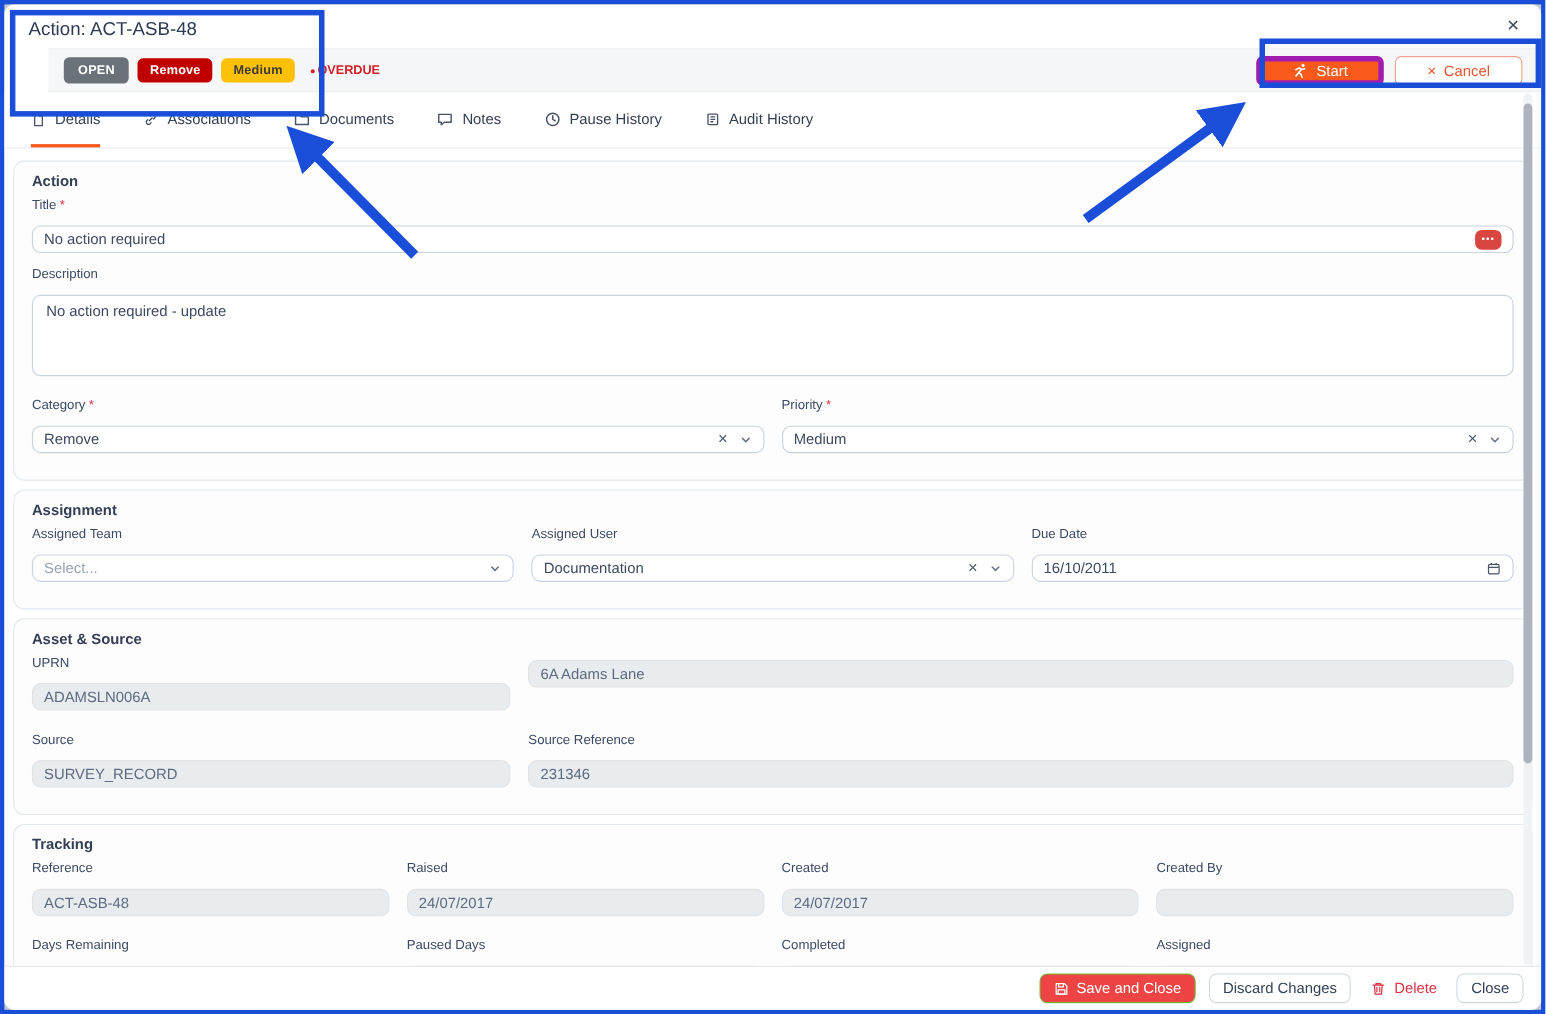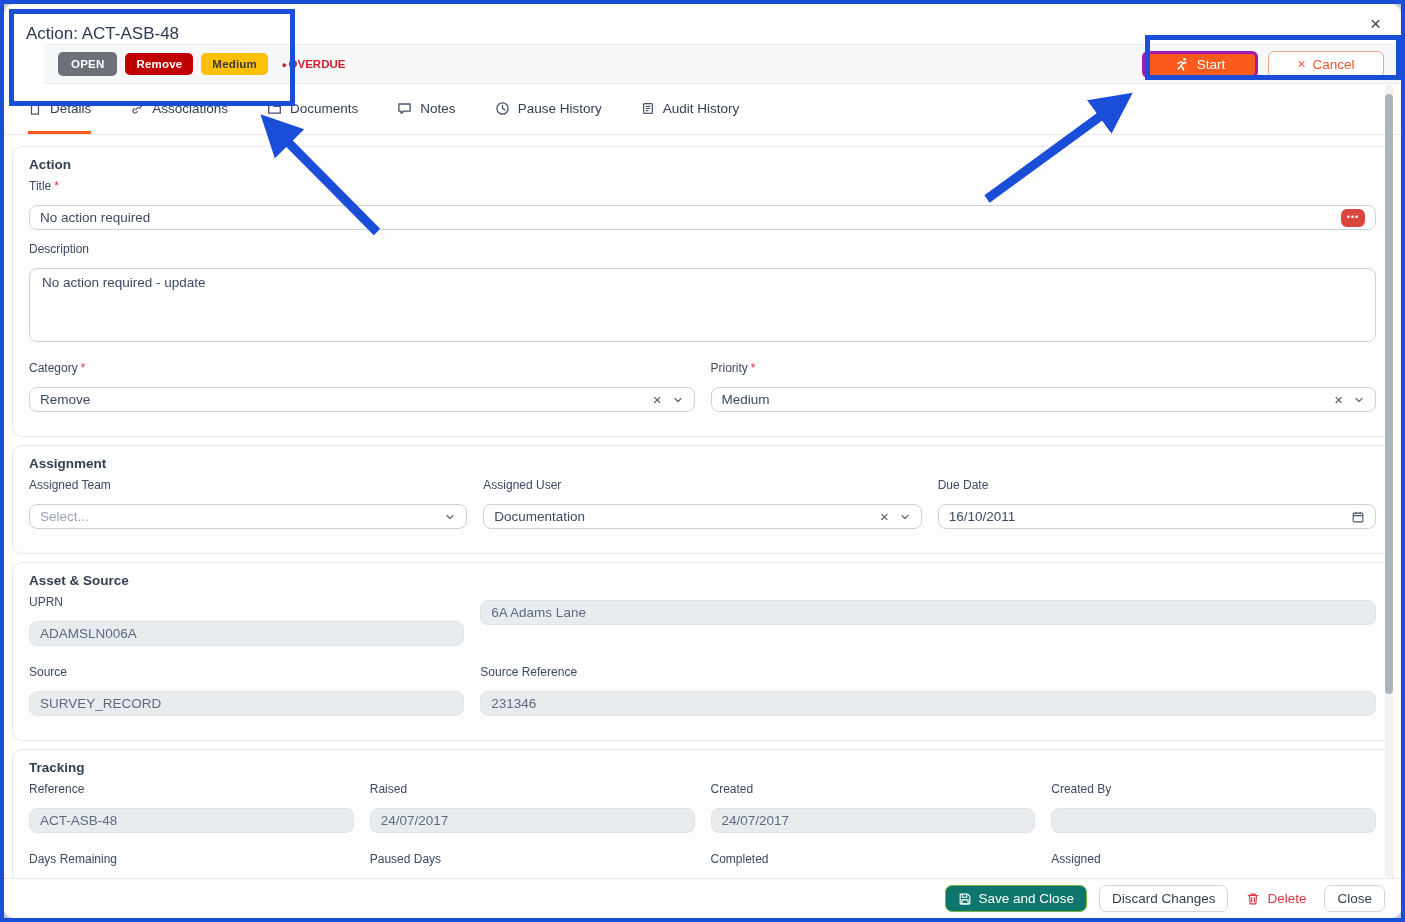--- a/index.html
+++ b/index.html
@@ -1,35 +1,35 @@
 <!DOCTYPE html>
 <html><head>
 <meta charset="utf-8">
 <style>
   * { box-sizing: border-box; margin: 0; padding: 0; }
   html,body { width:1405px; height:922px; font-family:"Liberation Sans","DejaVu Sans",sans-serif; }
   .frame { position:relative; width:1405px; height:922px; background:#c3c8d1; border:4px solid #1a4ed8; overflow:hidden; }
   .modal { position:absolute; inset:0; background:#fff; border-radius:10px; overflow:hidden; box-shadow:0 0 0 1px #d4d8df; }
 
   
-  .modal-header { height:40px; display:flex; align-items:flex-end; padding:0 22px; position:relative; }
+  .modal-header { height:40px; display:flex; align-items:center; padding:0 22px; position:relative; }
   .modal-title { font-size:17px; color:#2e3a52; padding-top:6px; }
   .modal-close { position:absolute; right:20px; top:10px; background:none; border:none; font-size:19px; line-height:1; color:#3d4654; cursor:pointer; }
 
   
   .status-bar { height:40px; background:#f6f7f8; border-top:1px solid #eceef1; border-bottom:1px solid #e8eaed; display:flex; align-items:center; justify-content:space-between; padding:0 17px 0 14px;margin-left:40px; }
   .badges { display:flex; align-items:center; gap:8px; }
   .badge { font-size:11.5px; font-weight:bold; padding:5px 11px; border-radius:5px; letter-spacing:.2px; }
   .badge-open { background:#6a7178; color:#fff; padding:6px 13px; }
   .badge-remove { background:#c00000; color:#fff; }
   .badge-medium { background:#ffc107; color:#3c3a33; }
   .overdue { margin-left:6px; color:#d32029; font-size:11.5px; font-weight:bold; display:flex; align-items:center; gap:2px; }
   .ov-bullet { font-size:13px; line-height:1; }
   .status-actions { display:flex; align-items:center; gap:10px; }
-  .btn-start { width:116px; height:27px; background:#fa5a1c; color:#fff; border:3px solid #a21caf; border-radius:6px; font-size:13.5px; display:flex; align-items:center; justify-content:center; gap:7px; cursor:pointer; }
+  .btn-start { width:116px; height:27px; background:#fa5a1c; color:#fff; border:5px solid #a21caf; border-radius:6px; font-size:13.5px; display:flex; align-items:center; justify-content:center; gap:7px; cursor:pointer; }
   .btn-cancel { width:116px; height:27px; background:#fff; color:#e4572e; border:1px solid #f0a48e; border-radius:6px; font-size:13.5px; display:flex; align-items:center; justify-content:center; gap:7px; cursor:pointer; }
   .btn-cancel .x { font-size:14px; line-height:1; }
 
   
   .tabs { height:51px; display:flex; align-items:stretch; gap:39px; padding:0 0 0 24px; border-bottom:1px solid #e6e9ed; background:#fff; }
   .tab { display:flex; align-items:center; gap:8px; font-size:13.5px; color:#333f52; cursor:pointer; border-bottom:3px solid transparent; padding-top:2px; }
   .tab.active { border-bottom-color:#fa5a1c; }
   .tab svg { flex:0 0 auto; }
 
   
@@ -46,21 +46,21 @@
   .xclear { color:#4a5568; font-size:15px; line-height:1; cursor:pointer; }
   .textarea { height:74px; align-items:flex-start; padding-top:6px;padding-left:12px; }
   .row { display:flex; }
   .row > .fld { flex:1; }
   .row > .fld.w2 { flex:2.02; }
   .ellipsis-btn { margin-left:auto; background:#d9453f; border:none; border-radius:6px; color:#fff; width:24px; height:18px; font-size:9px; letter-spacing:1px; line-height:1; cursor:pointer; }
 
   
   .footer { position:absolute; left:0; right:0; bottom:0; height:40px; background:#fff; border-top:1px solid #e4e7eb; display:flex; align-items:center; justify-content:flex-end; gap:12px; padding-right:16px; }
   .btn { height:27px; border-radius:7px; font-size:13.5px; display:flex; align-items:center; gap:7px; padding:0 12px; cursor:pointer; }
-  .btn-save { background:#0f766e; border:1px solid #7ab73d; color:#fff; }
+  .btn-save { background:#ef4444; border:1px solid #7ab73d; color:#fff; }
   .btn-plain { background:#fff; border:1px solid #cfd6dd; color:#333f52; }
   .btn-delete { background:none; border:none; color:#dc3545; padding:0 6px; }
 
   
   .scroll-track { position:absolute; right:8px; top:81px; bottom:41px; width:8px; background:#f1f2f4; border-radius:4px; }
   .scroll-thumb { position:absolute; right:8px; top:90px; width:8px; height:600px; background:#aeb4bf; border-radius:4px; }
 
   
   .ann-box { position:absolute; border:5px solid #1a4ed8; pointer-events:none; }
   .ann-box1 { left:5px; top:5px; width:286px; height:97px; }

